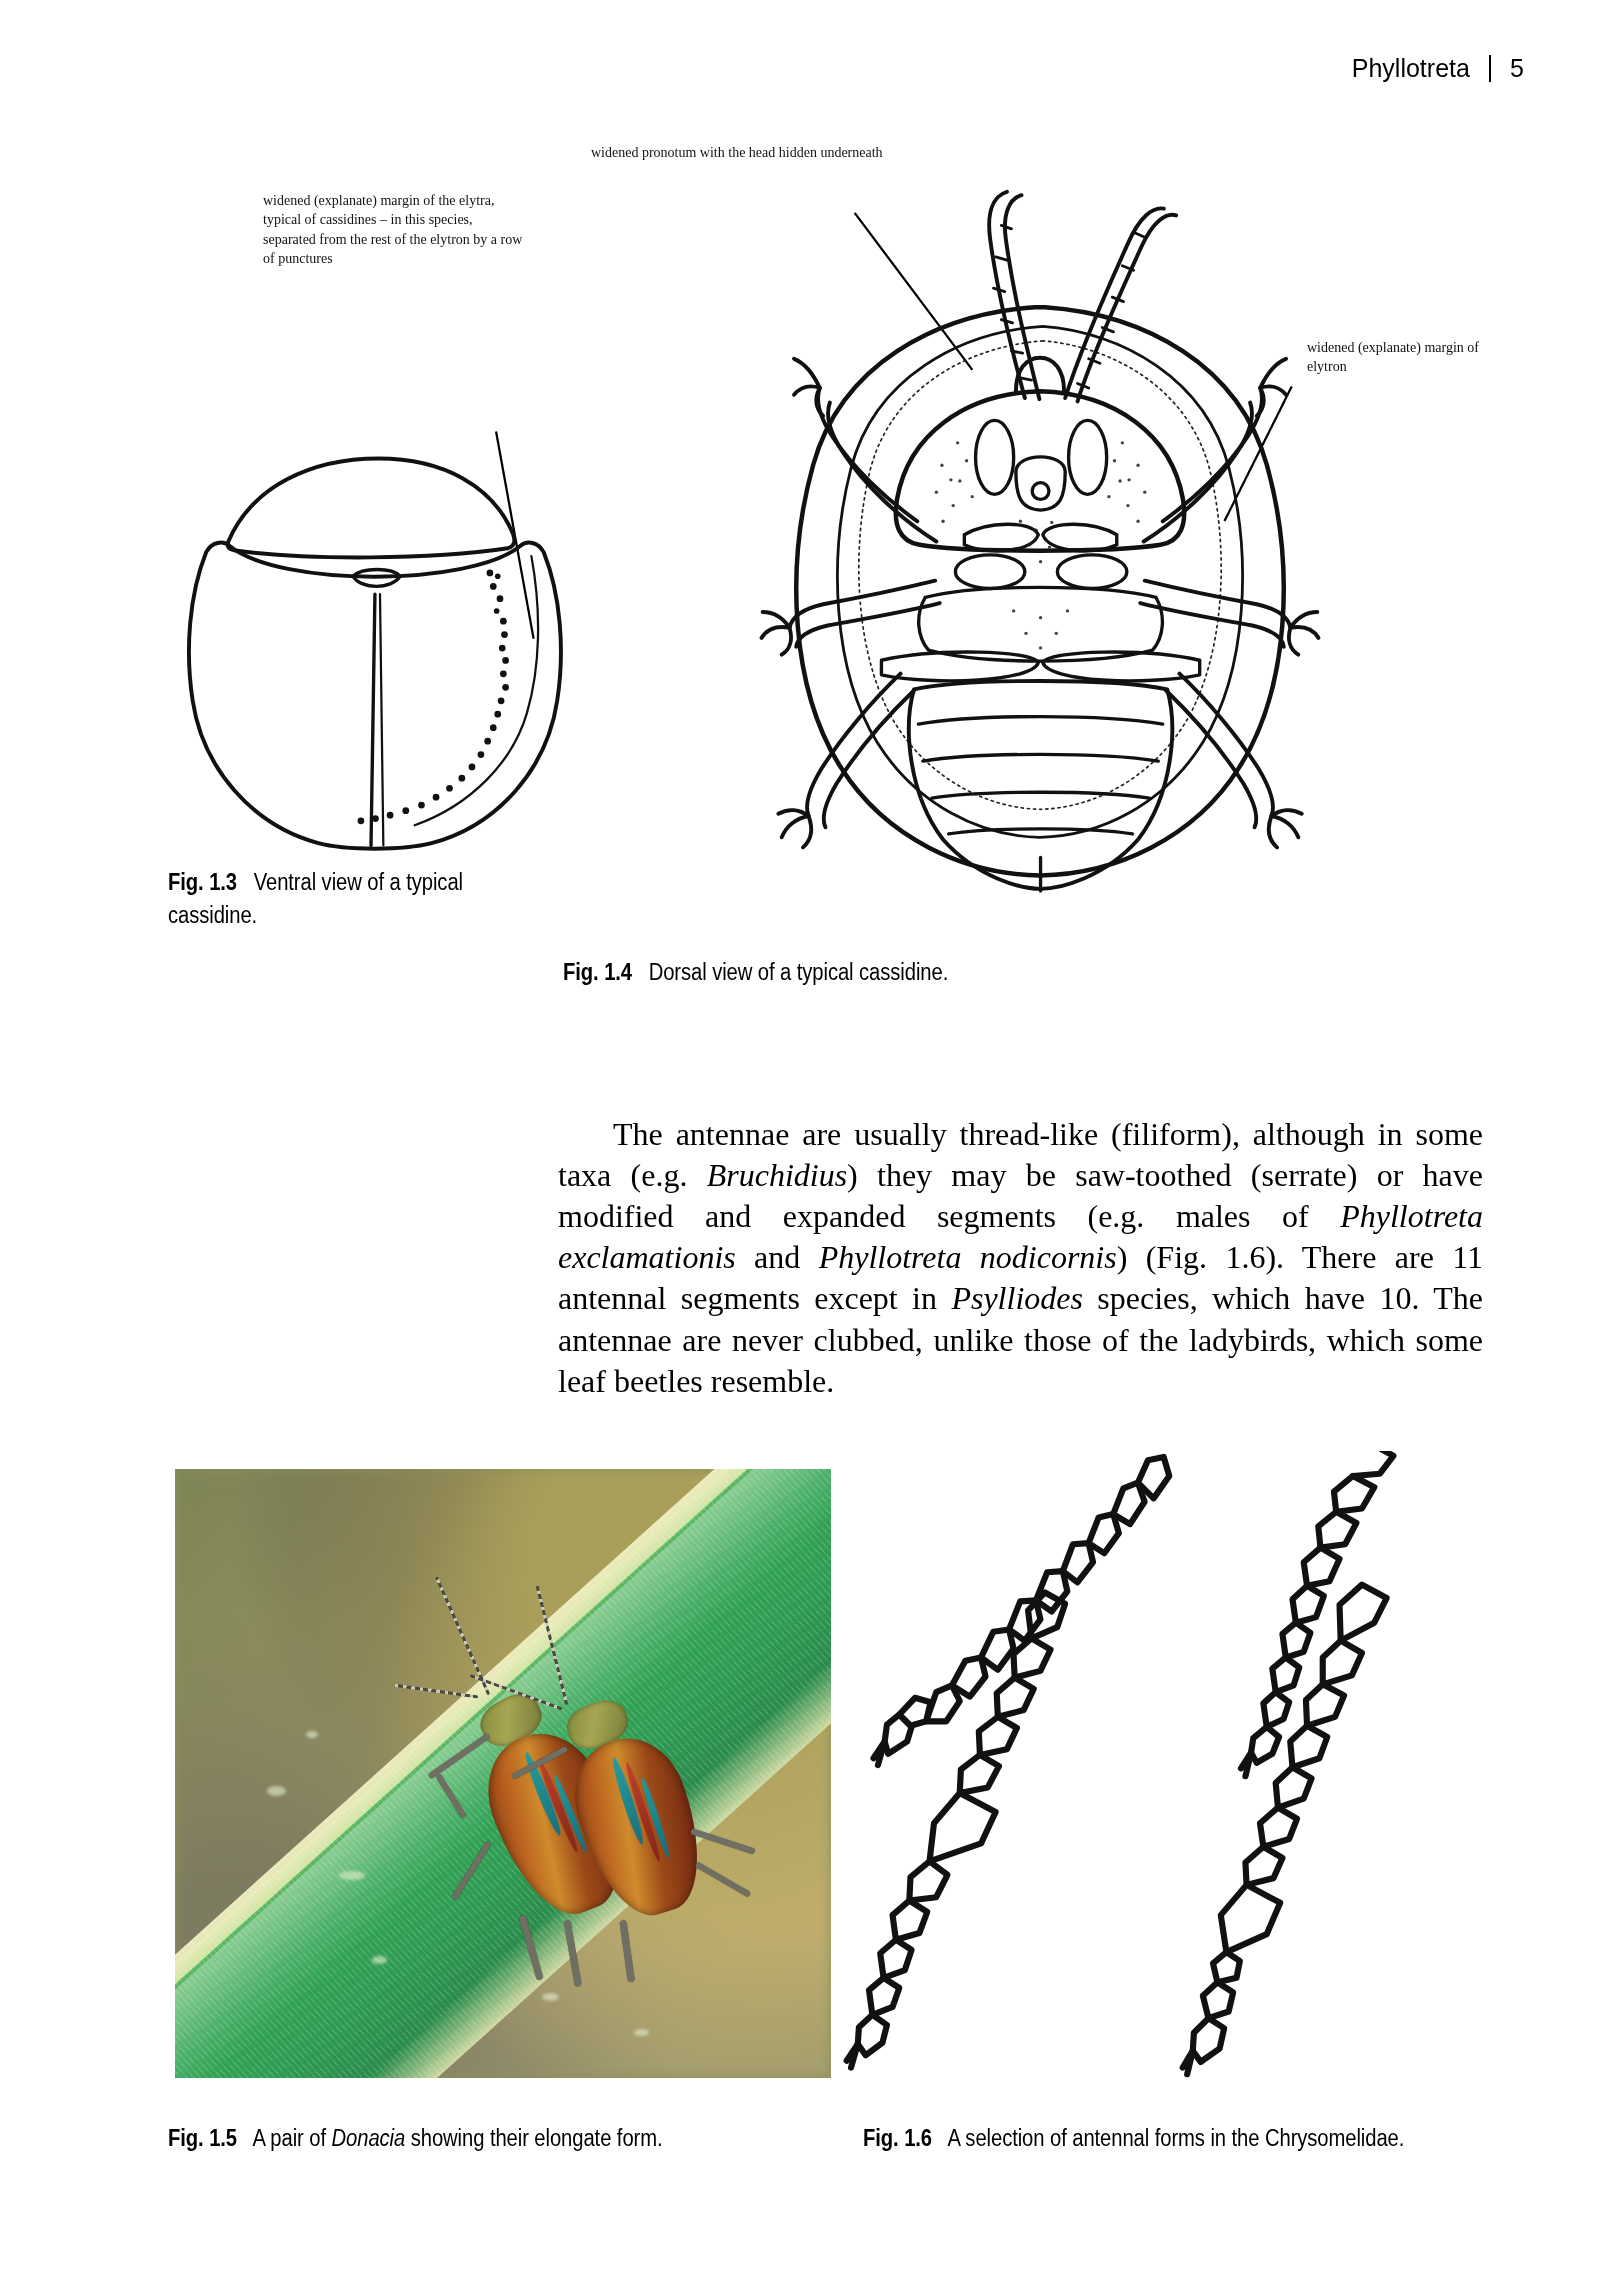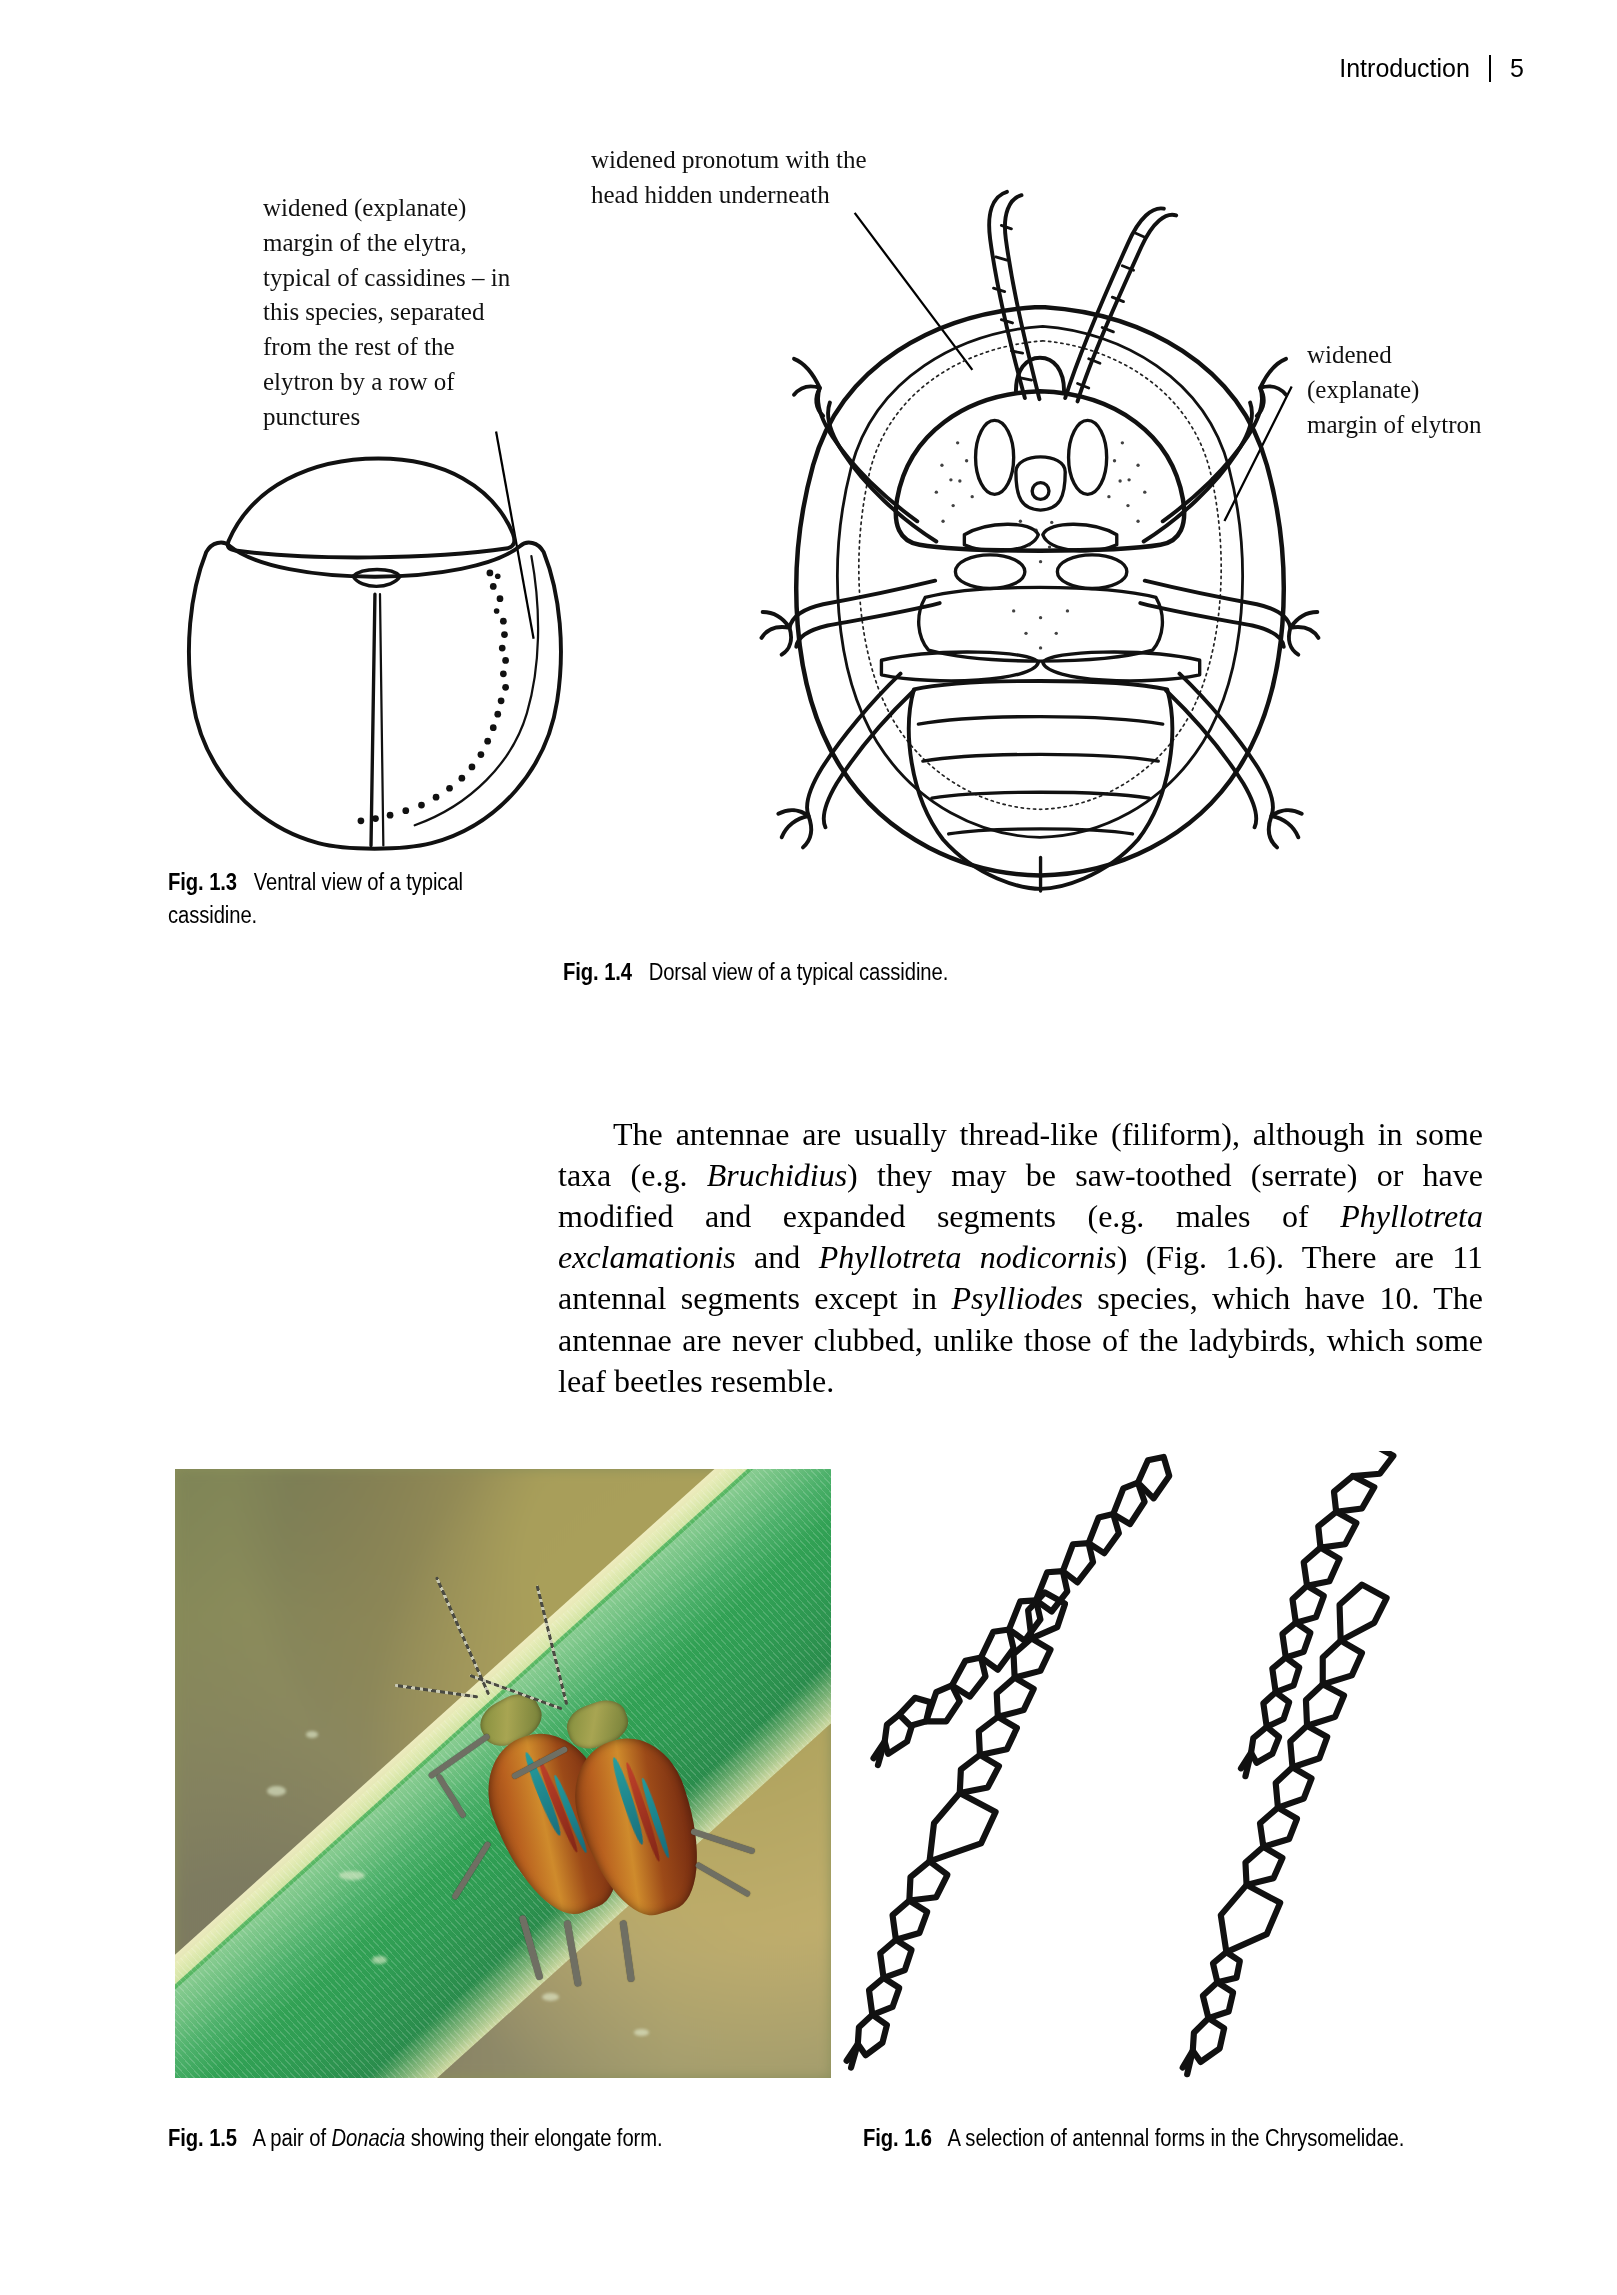--- a/index.html
+++ b/index.html
@@ -5,21 +5,21 @@
   html,body{margin:0;padding:0;background:#fff;}
   body{width:1618px;height:2295px;position:relative;overflow:hidden;
        font-family:"Liberation Serif", serif; color:#000;}
 
   
   #runhead{position:absolute; right:94px; top:54px; display:flex; align-items:center;
            gap:19px; font-family:"Liberation Sans", sans-serif; font-size:25px;}
   #runhead .rule{display:inline-block; width:2.2px; height:27px; background:#000;}
 
   
-  .anno{position:absolute; font-family:"Liberation Serif", serif; font-size:25px;
+  .anno{position:absolute; font-family:"Liberation Serif", serif; font-size:14px;
         line-height:1.39; color:#111;}
 
   #anno-left{left:263px; top:191px; width:261px;}
   #anno-top{left:591px; top:143px; width:325px;}
   #anno-right{left:1307px; top:338px; width:185px;}
 
   
   .caption{position:absolute; font-family:"Liberation Sans", sans-serif;
            font-size:23px; line-height:1.42; color:#000;
            transform:scaleX(.88); transform-origin:0 0; letter-spacing:-0.1px;}
@@ -86,21 +86,21 @@
   .antenna{position:absolute; height:3.4px; border-radius:1.7px; transform-origin:0 50%;
       background:repeating-linear-gradient(90deg,#4a4a42 0 5px,#c9c9b4 5px 8.4px);}
 
   
   .figbox svg{width:100%; height:100%; display:block;}
 </style>
 </head>
 <body>
 
 <div id="runhead">
-  <span>Introduction</span>
+  <span>Phyllotreta</span>
   <span class="rule"></span>
   <span>5</span>
 </div>
 
 <div class="anno" id="anno-left">widened (explanate) margin of the elytra, typical of cassidines – in this species, separated from the rest of the elytron by a row of punctures</div>
 <div class="anno" id="anno-top">widened pronotum with the head hidden underneath</div>
 <div class="anno" id="anno-right">widened (explanate) margin of elytron</div>
 
 <svg style="position:absolute;left:0;top:0;width:1618px;height:2295px;pointer-events:none" viewBox="0 0 2887 4096" width="1618" height="2295">
   <line x1="885" y1="770" x2="952" y2="1140" stroke="#000" stroke-width="4"></line>

